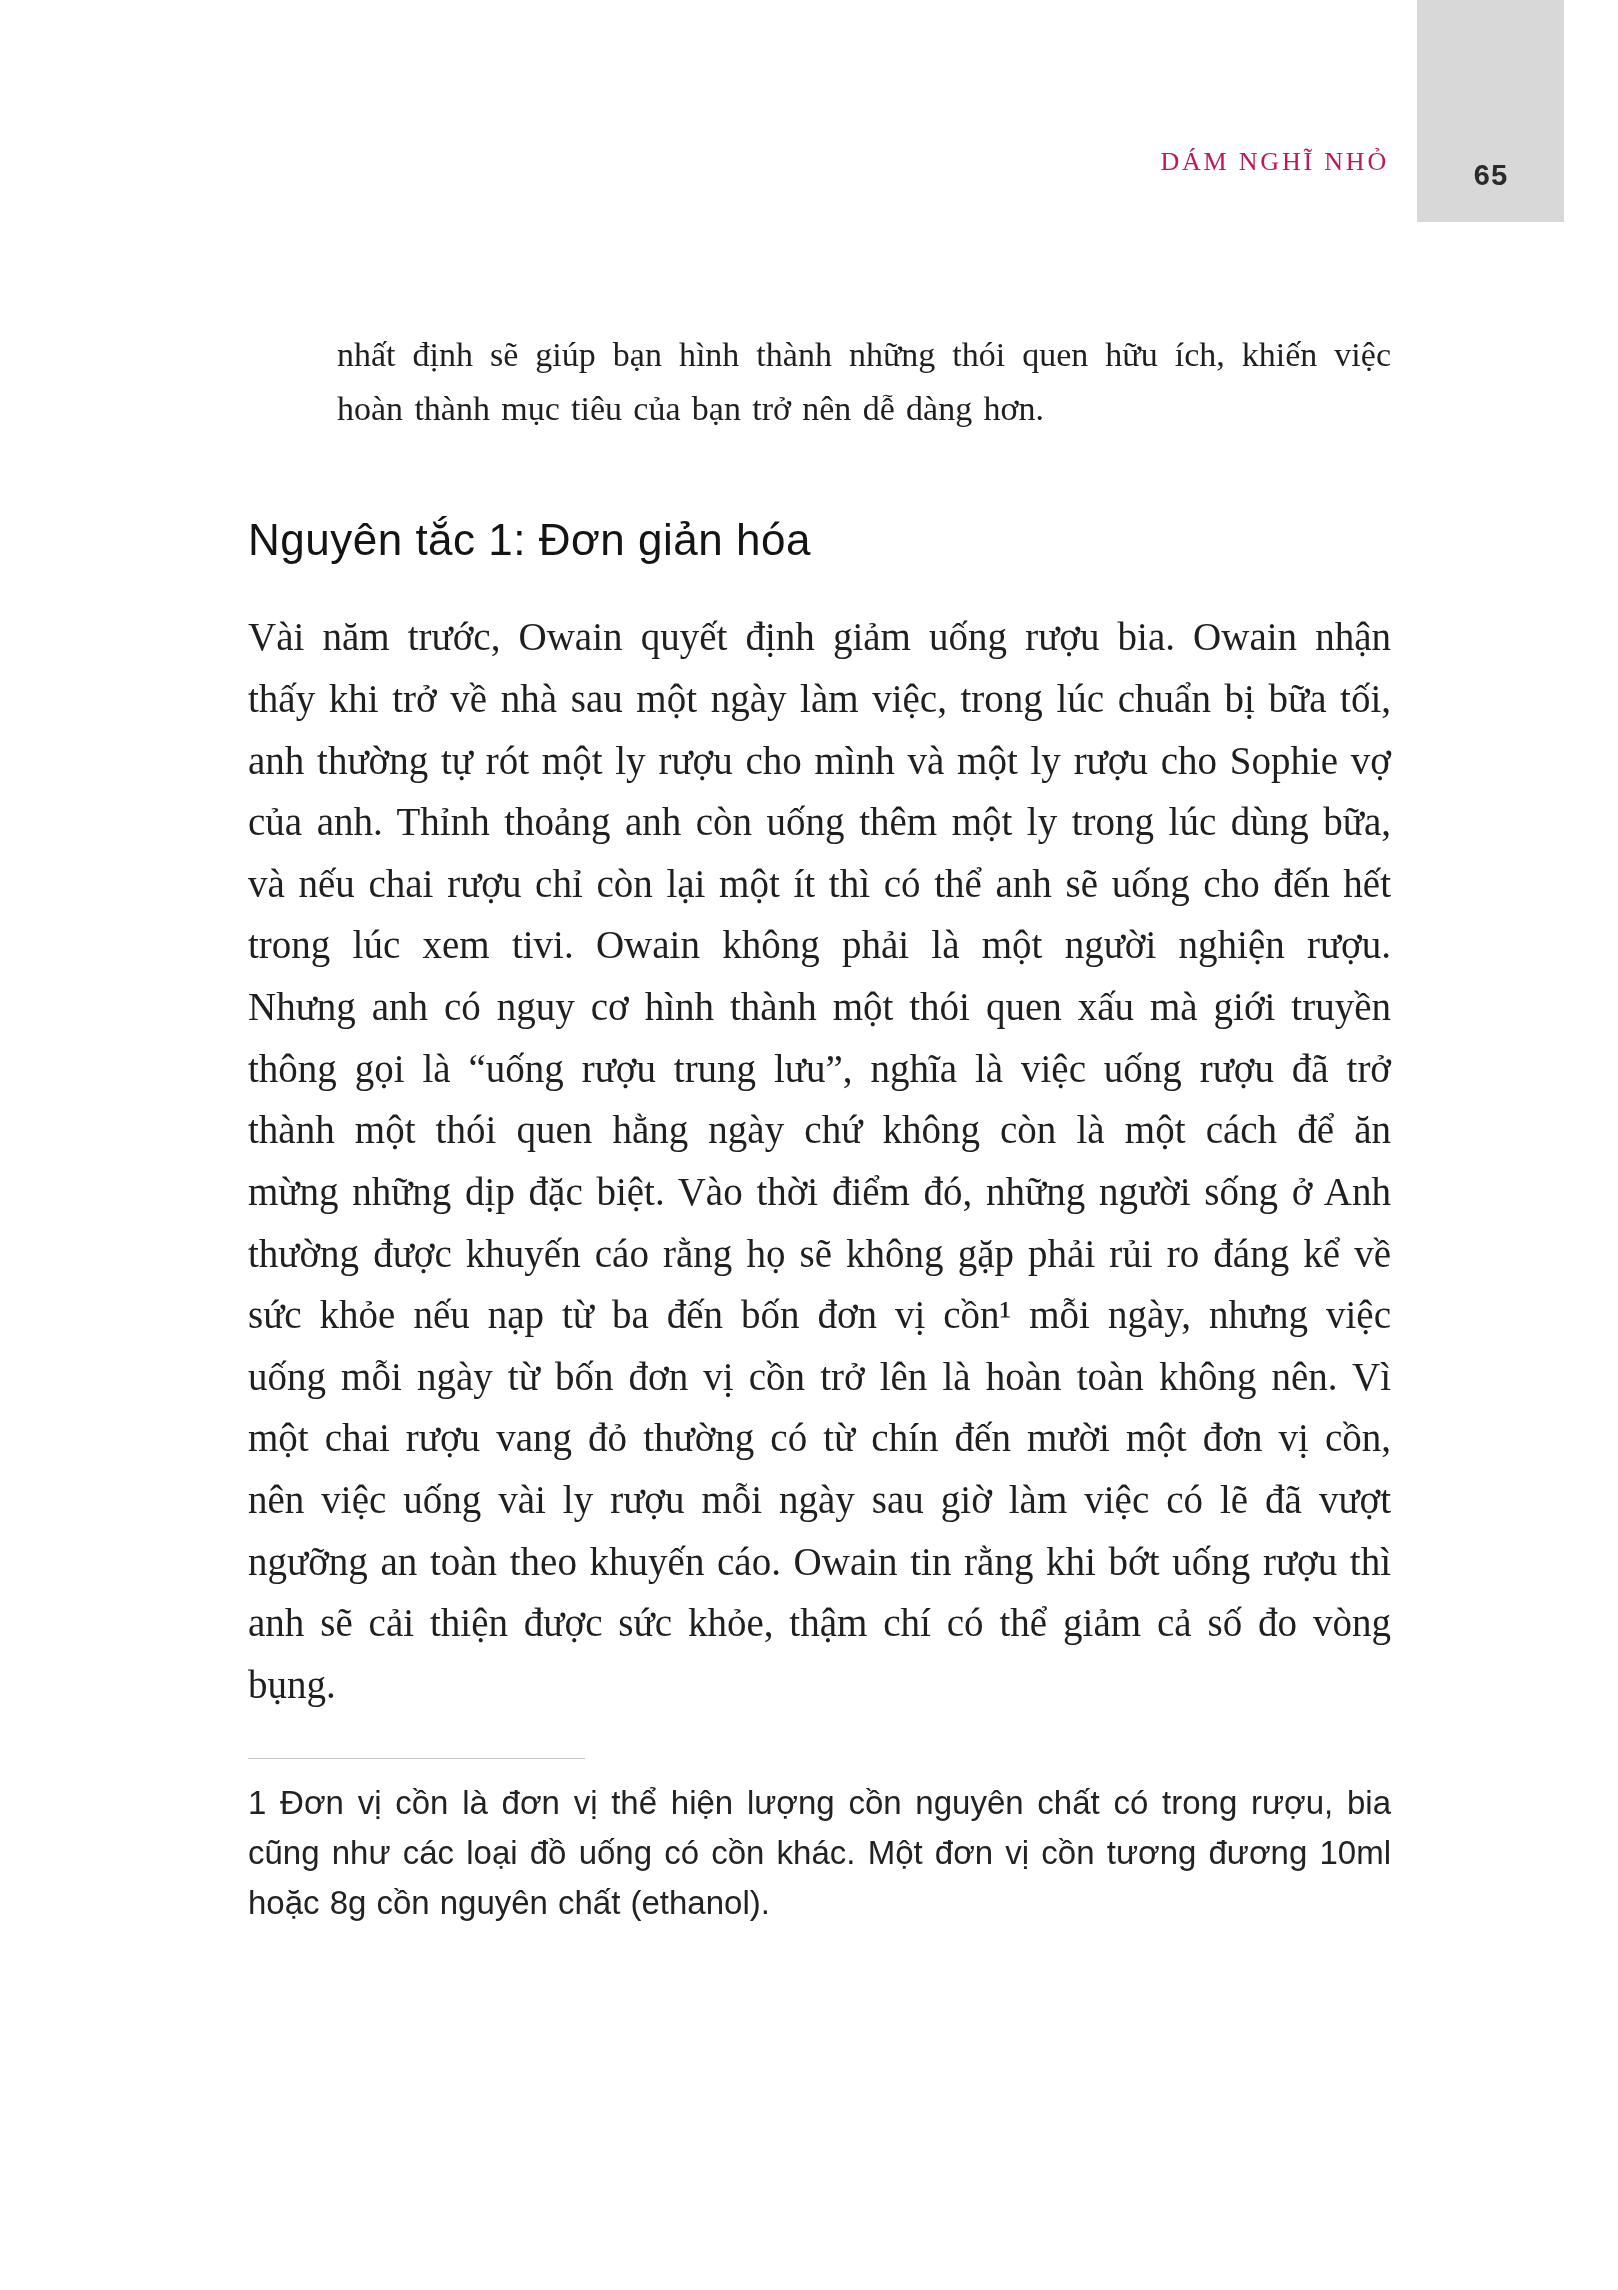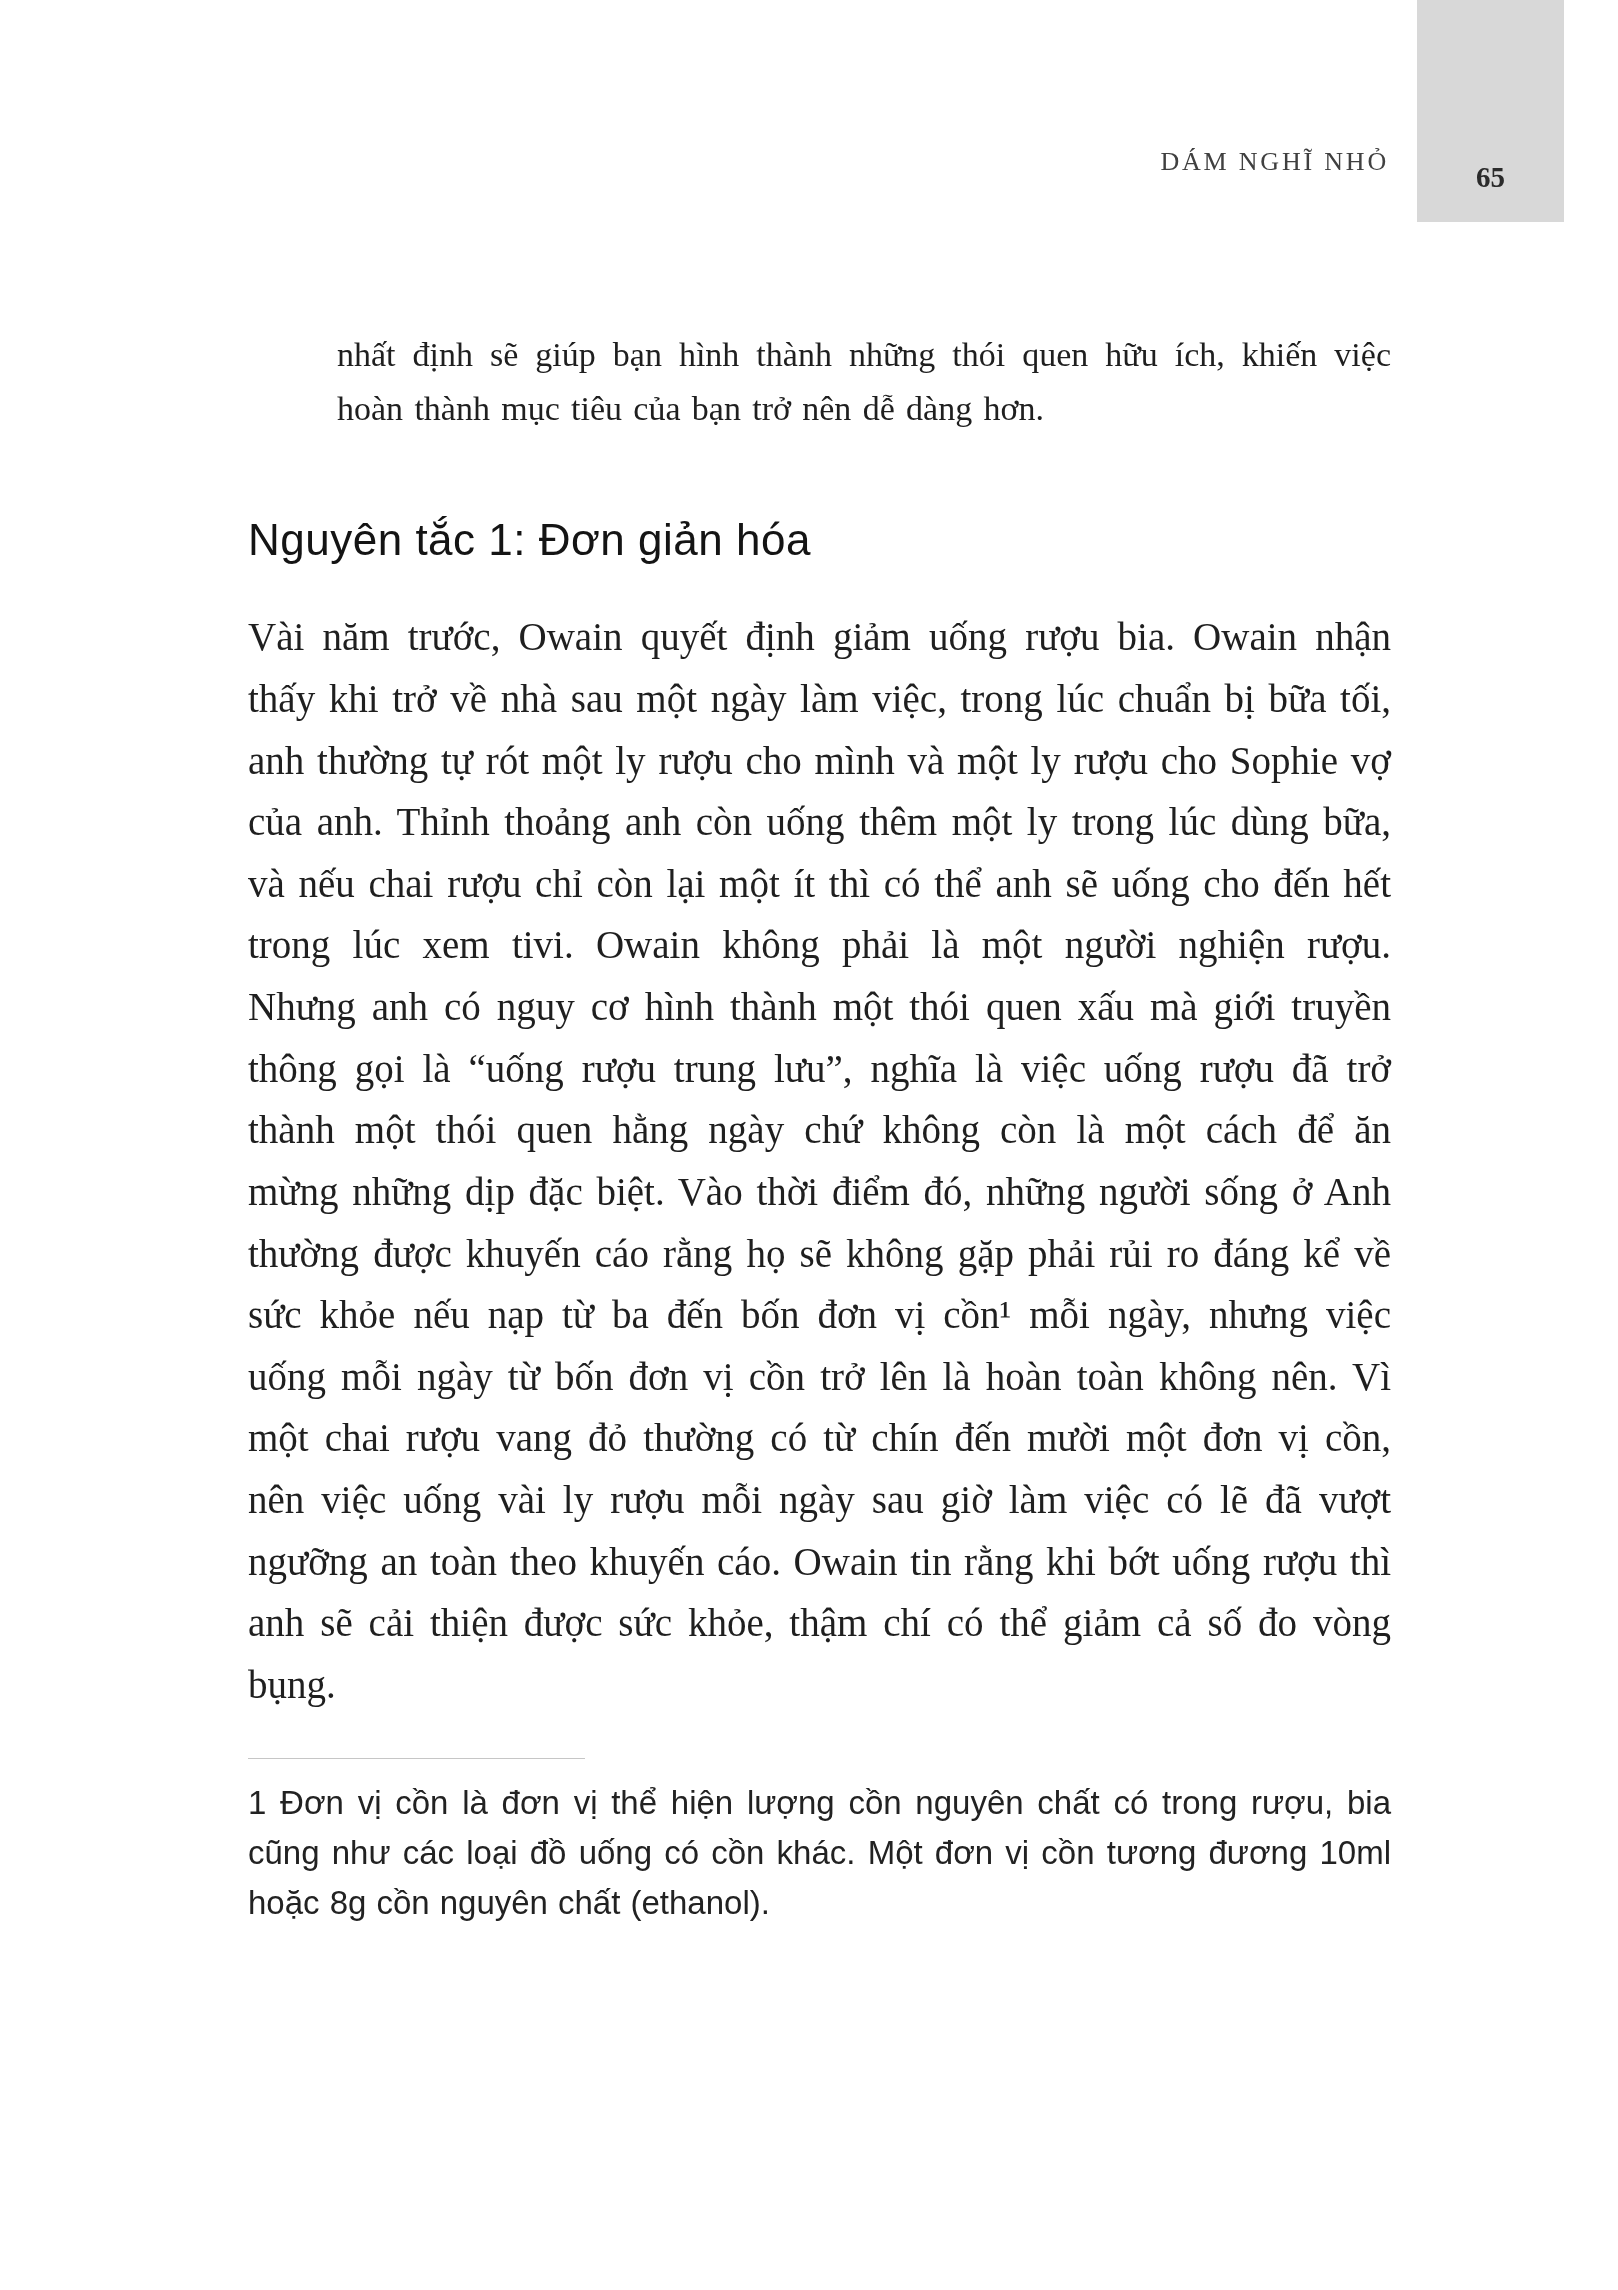--- a/index.html
+++ b/index.html
@@ -19,34 +19,34 @@
     left: 1417px;
     width: 147px;
     height: 222px;
     background: #d8d8d8;
     display: flex;
     align-items: flex-end;
     justify-content: center;
     padding-bottom: 30px;
   }
   .page-number {
-    font-family: Liberation Serif, serif;
+    font-family: Liberation Mono, monospace;
     font-weight: bold;
     font-size: 29px;
     color: #2b2b2b;
     line-height: 1;
   }
   .running-head {
     position: absolute;
     top: 147px;
     right: 229px;
     font-family: "Liberation Serif", serif;
     font-size: 26px;
     letter-spacing: 2.8px;
-    color: #404040;
+    color: #be185d;
     white-space: nowrap;
   }
   .content {
     position: absolute;
     left: 248px;
     top: 296px;
     width: 1143px;
   }
   .intro {
     padding-left: 89px;

